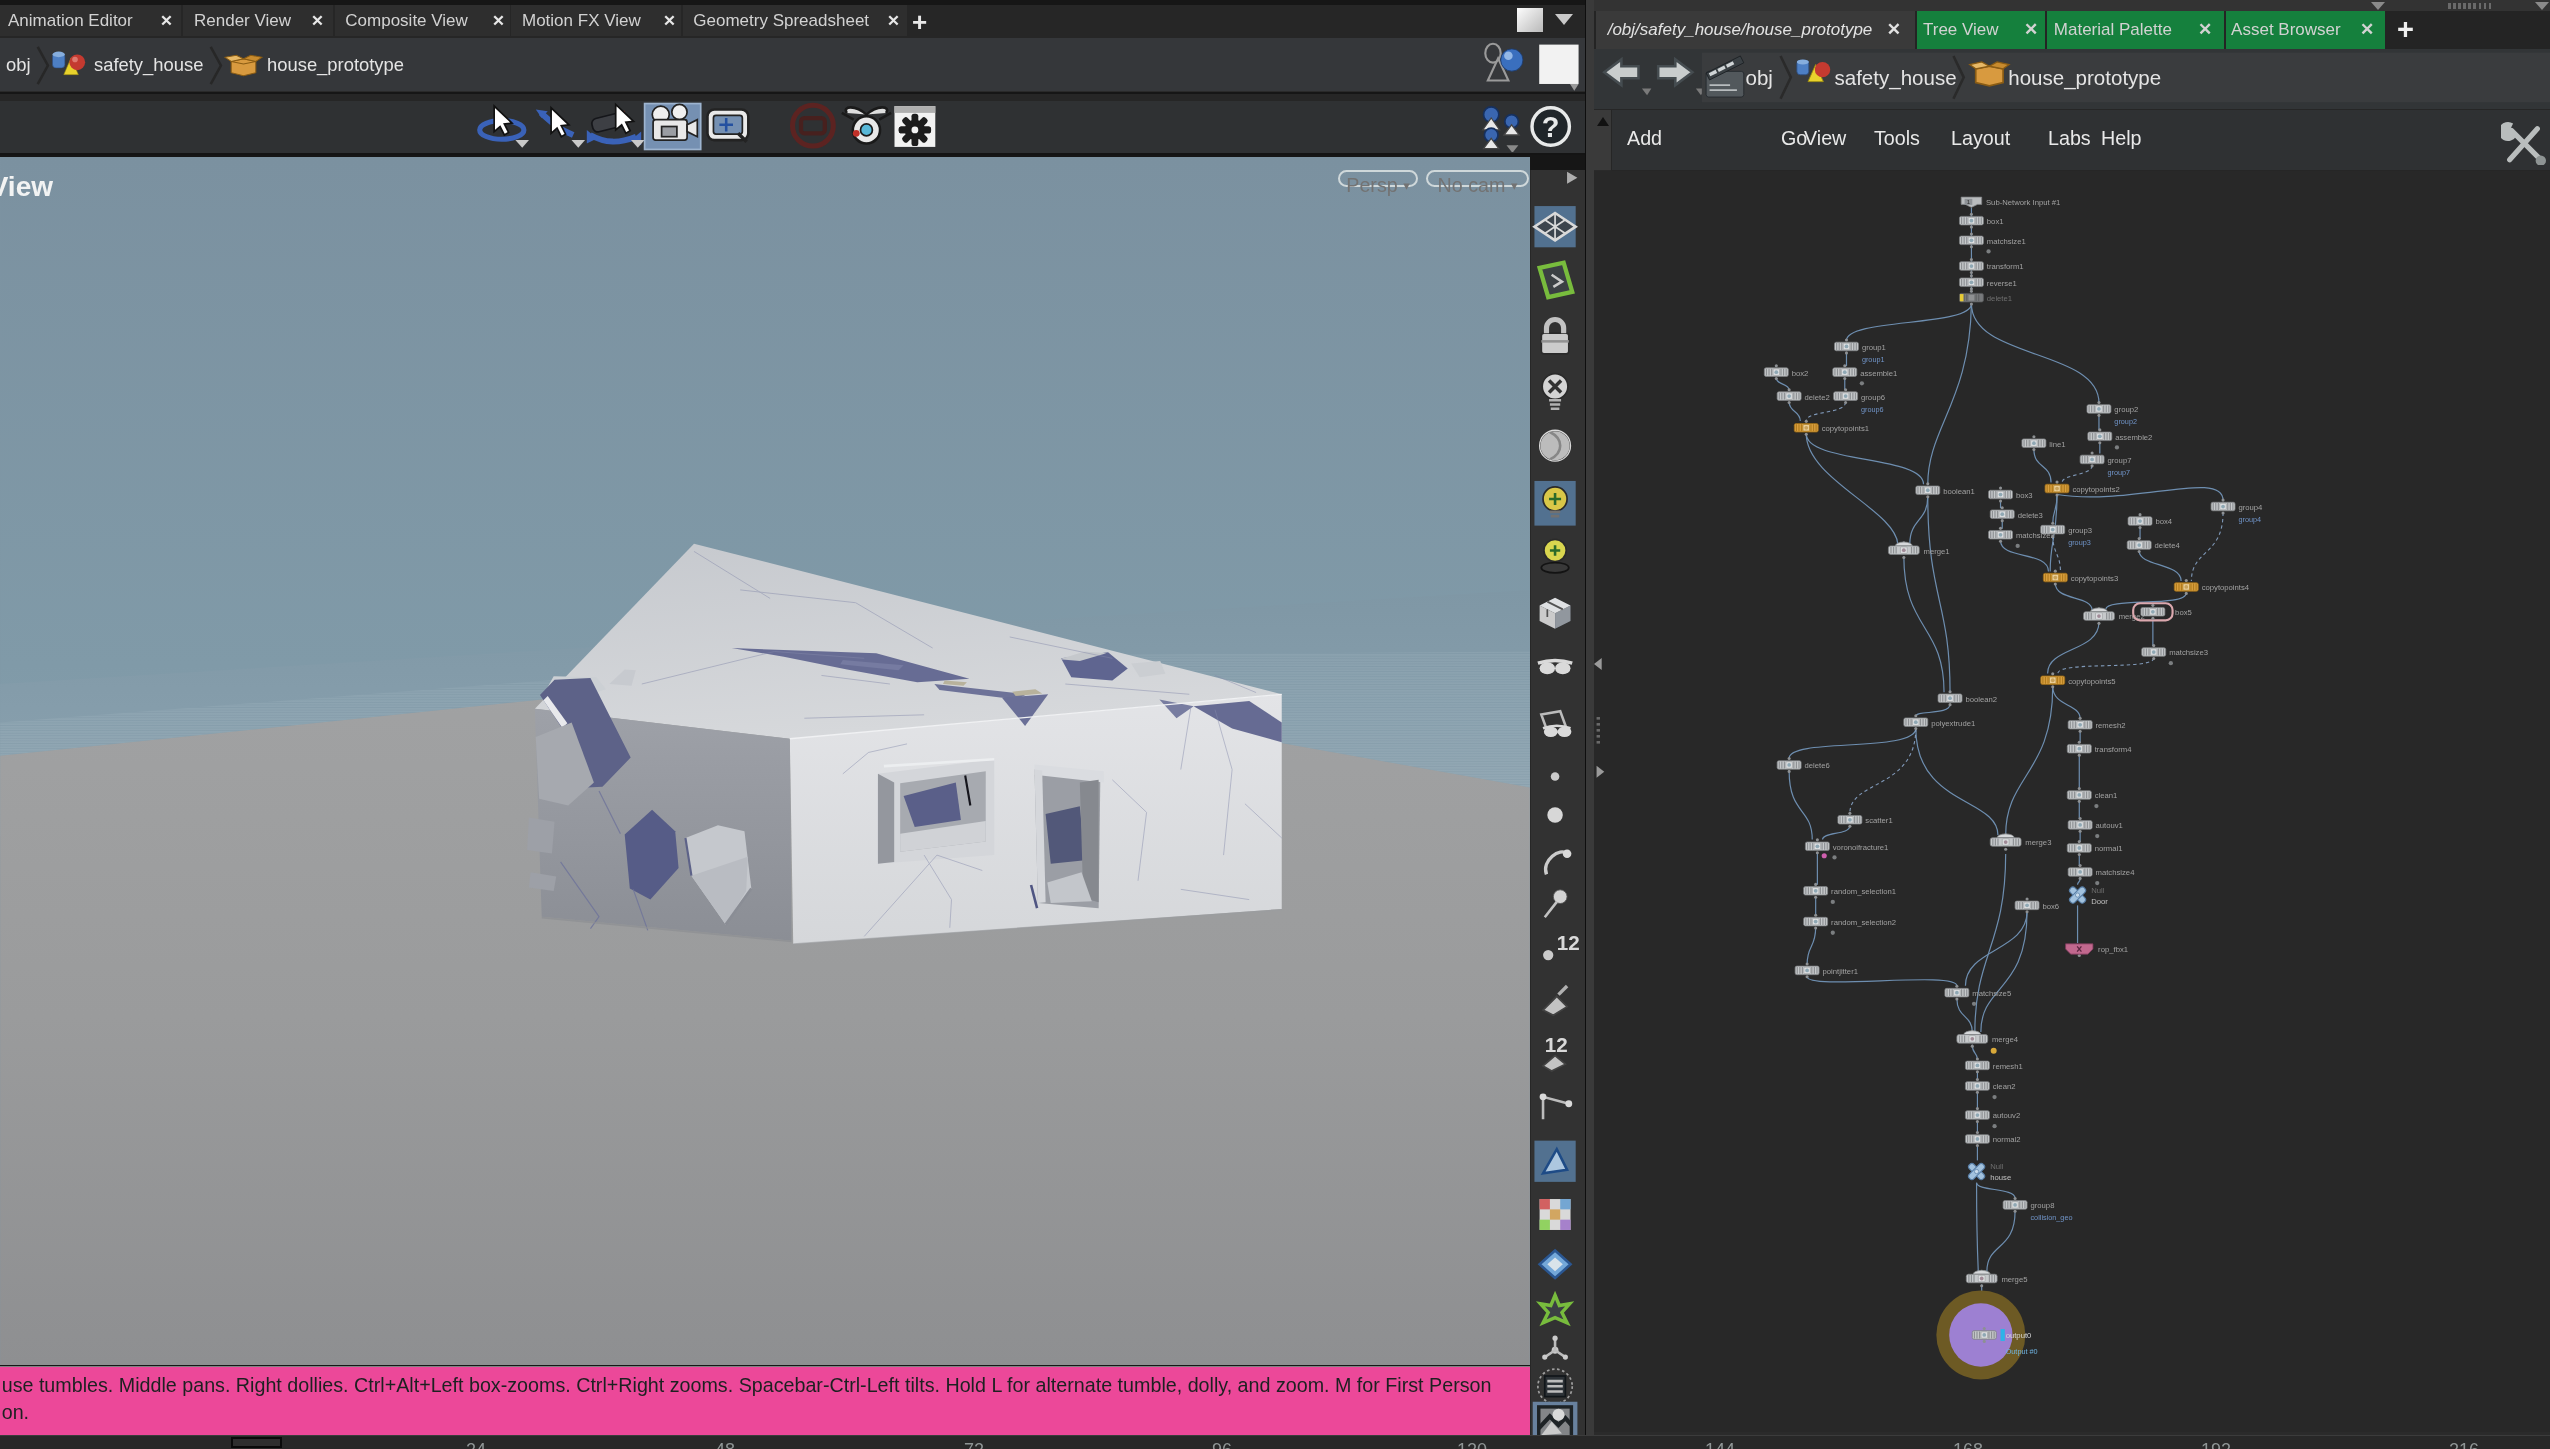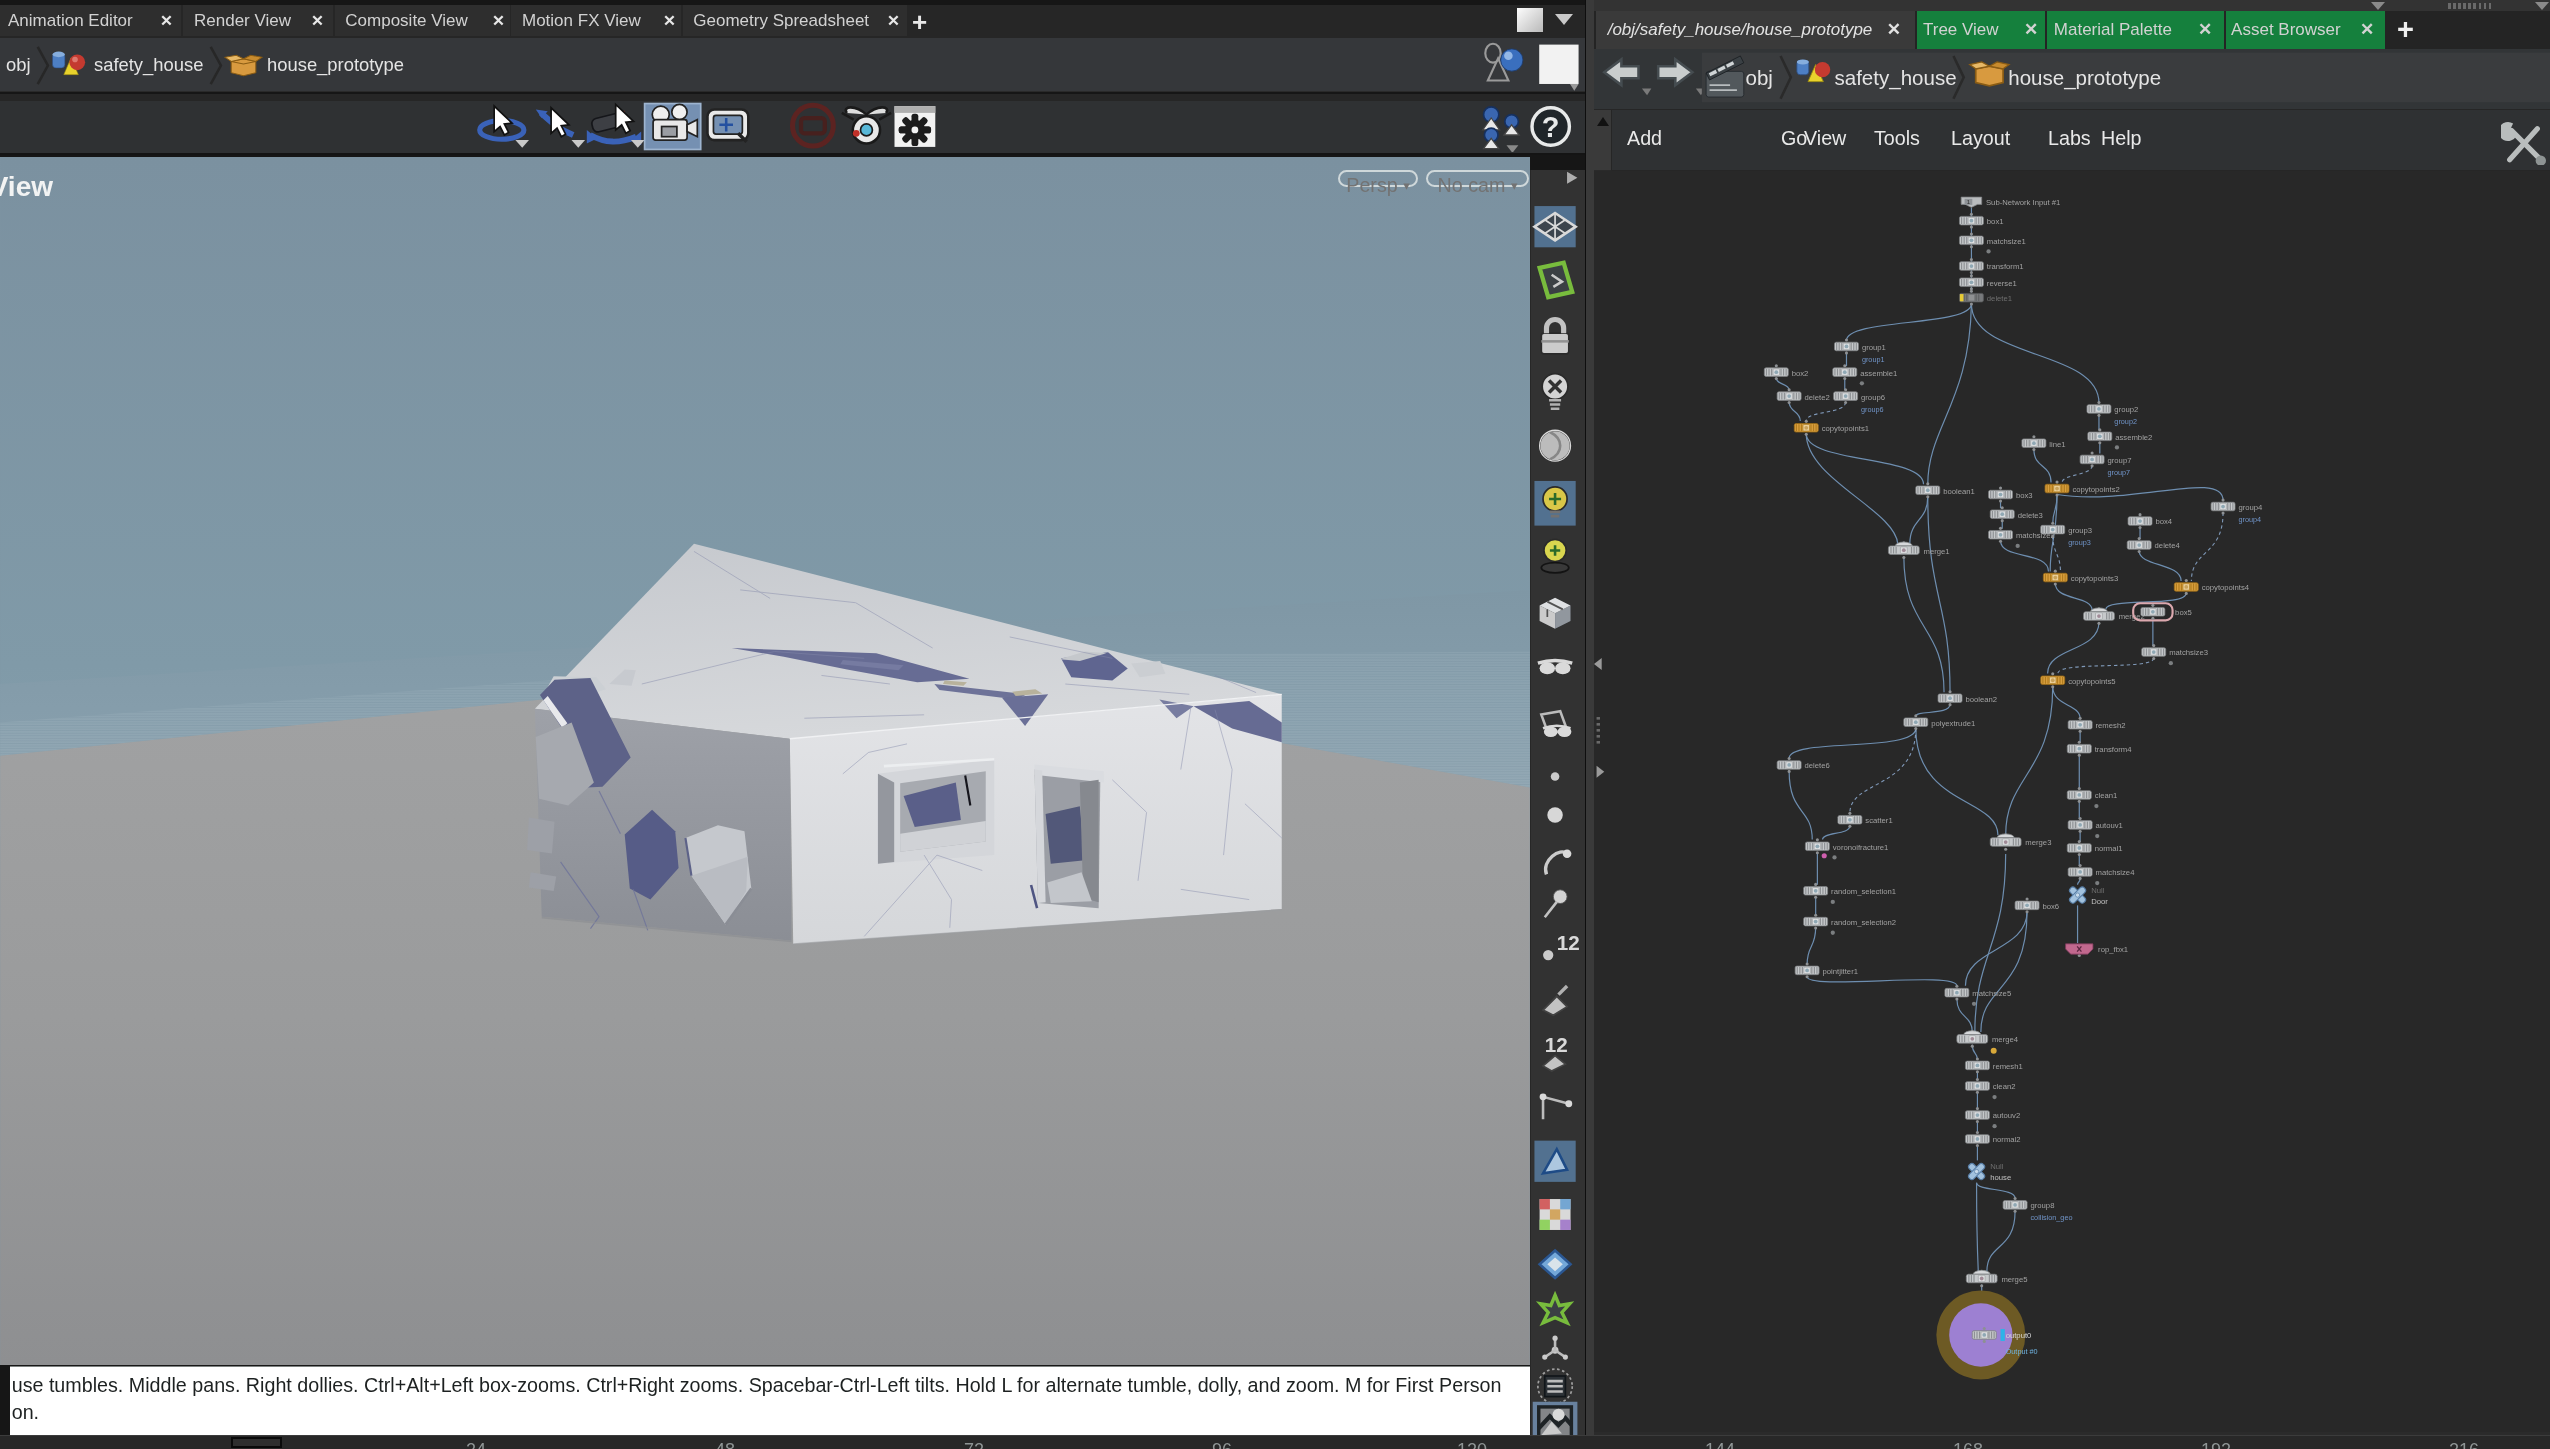--- a/index.html
+++ b/index.html
@@ -12,21 +12,21 @@
 #lcrumb{position:absolute;left:0;top:36px;width:1585px;height:56px;background:#35373a;border-top:2.6px solid #262626;border-bottom:1.7px solid #2a2a2a;}
 #lstrip2{position:absolute;left:0;top:94px;width:1585px;height:6.8px;background:#262626;}
 #ltools{position:absolute;left:0;top:101px;width:1585px;height:54px;background:#2f3133;border-bottom:2.6px solid #141414;}
 .crumbtxt{position:absolute;color:#e4e4e4;font-size:18.4px;top:16.3px;}
 
 #vp{position:absolute;left:0;top:157px;width:1530px;height:1208px;background:#7e95a3;}
 #vplabel{position:absolute;left:-10.3px;top:171px;color:#f2f3f3;font-size:28px;font-weight:bold;}
 .pill{position:absolute;height:17px;border:2.6px solid rgba(222,228,228,.85);border-radius:15.4px;color:#737373;font-size:19.7px;line-height:26px;text-align:center;white-space:nowrap;}
 .pill .dn{font-size:13px;vertical-align:1.7px;}
 
-#msg{position:absolute;left:10px;top:1366px;width:1530px;height:71px;background:#ffffff;border-top:1.7px solid #7e8281;color:#1d2121;font-size:19.7px;line-height:26.5px;padding:5.1px 0 0 1.7px;white-space:nowrap;overflow:hidden;}
+#msg{position:absolute;left:0;top:1366px;width:1530px;height:71px;background:#ec4899;border-top:1.7px solid #7e8281;color:#1d2121;font-size:19.7px;line-height:26.5px;padding:5.1px 0 0 1.7px;white-space:nowrap;overflow:hidden;}
 
 #vtool{position:absolute;left:1530px;top:170px;width:55px;height:1279px;background:#323232;border-left:0.9px solid #272727;}
 
 #divid{position:absolute;left:1585px;top:0;width:9.4px;height:1437px;background:#3a3a3a;border-left:1.7px solid #0e0e0e;}
 
 #play{position:absolute;left:0;top:1435px;width:2550px;height:14.5px;background:#282828;border-top:1.7px solid #3c3c3c;color:#8f9595;font-size:18px;}
 .tick{position:absolute;top:4.3px;}
 
 #rpane{position:absolute;left:1594px;top:0;width:956px;height:1437px;background:#2b2b2b;}
 #rgrip{position:absolute;left:0;top:0;width:956px;height:11px;background:#333333;}

